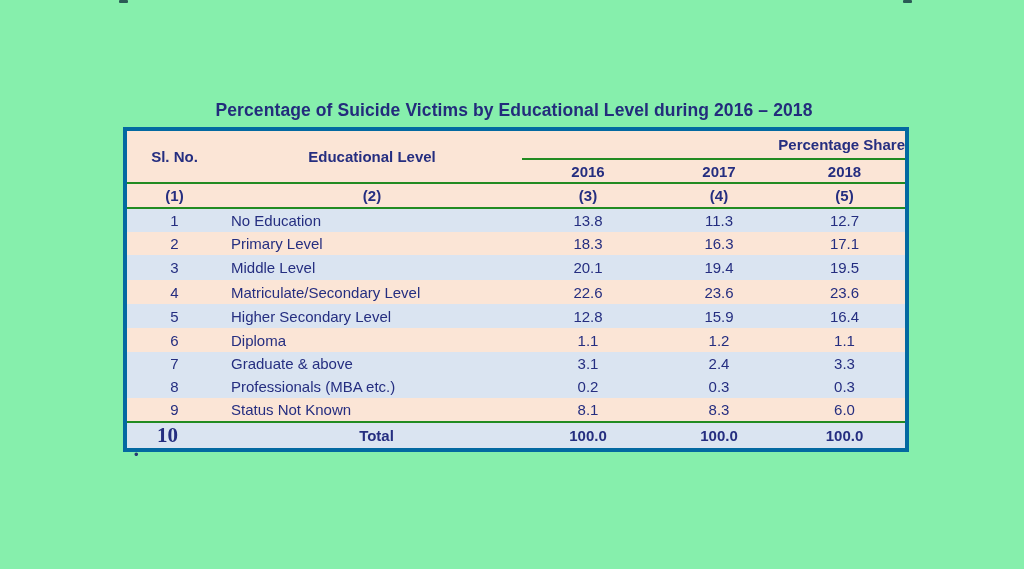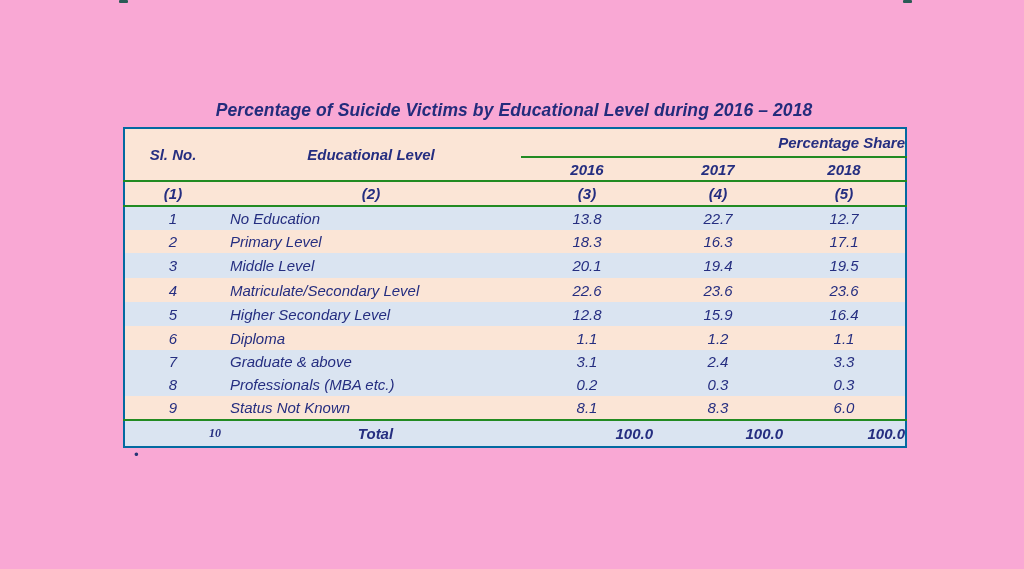--- a/index.html
+++ b/index.html
@@ -1,34 +1,34 @@
 <!DOCTYPE html>
 <html><head>
 <meta charset="utf-8">
 <style>
   html,body{margin:0;padding:0;background:#ffffff;}
   .canvas{
-    position:relative;width:1024px;height:569px;background:#f9a8d4;
-    overflow:hidden;font-family:"Liberation Sans",sans-serif;font-style:italic;
+    position:relative;width:1024px;height:569px;background:#86efac;
+    overflow:hidden;font-family:"Liberation Sans",sans-serif;
     -webkit-font-smoothing:antialiased;
   }
   .artifact{position:absolute;top:0;width:9px;height:3px;background:#2a5a55;border-radius:1px;}
   .artifact.left{left:119px;}
   .artifact.right{left:903px;}
 
   .doc-title{
     position:absolute;left:123px;top:100px;width:782px;
     text-align:center;font-size:17.5px;font-weight:bold;color:#232c7c;
     letter-spacing:0.1px;
   }
 
   table.doc-table{
     position:absolute;left:123px;top:127px;width:782px;
     border-collapse:collapse;table-layout:fixed;
-    border:2px solid #0369a1;
+    border:4px solid #0369a1;
     font-size:15px;color:#252e80;
   }
   .doc-table td,.doc-table th{padding:0;vertical-align:middle;overflow:hidden;white-space:nowrap;}
 
   
   .hdr{background:#fbe5d6;font-weight:bold;text-align:center;}
   th.h-slno,th.h-level{height:51px;}
   th.h-pshare{height:27px;border-bottom:2px solid #228b22;text-align:right;}
   tr.years-row th{height:22px;}
   tr.idx-row td{
@@ -41,23 +41,23 @@
   tr.data-row td.c-sl{text-align:center;}
   tr.data-row td.c-level{text-align:left;padding-left:9px;}
   tr.data-row td.c-num{text-align:center;}
   tr.band-blue td{background:#dae4f1;}
   tr.band-peach td{background:#fbe5d6;}
 
   tr.total-row td{
     height:25px;background:#dae4f1;font-weight:bold;
     border-top:2px solid #228b22;
   }
-  tr.total-row td.c-sl{text-align:right;font-family:"Liberation Serif",serif;font-size:12px;padding-left:30px;}
+  tr.total-row td.c-sl{text-align:left;font-family:"Liberation Serif",serif;font-size:21px;padding-left:30px;}
   tr.total-row td.c-level{text-align:center;padding-left:9px;}
-  tr.total-row td.c-num{text-align:right;}
+  tr.total-row td.c-num{text-align:center;}
 
   .footnote{
     position:absolute;left:134px;top:448px;display:flex;align-items:center;
     color:#263575;font-size:14.5px;
   }
   .footnote .bullet{font-size:13px;margin-right:22px;line-height:1;}
 </style>
 </head>
 <body>
 
@@ -93,21 +93,21 @@
         <td>(3)</td>
         <td>(4)</td>
         <td>(5)</td>
       </tr>
     </thead>
     <tbody>
       <tr class="data-row band-blue">
         <td class="c-sl">1</td>
         <td class="c-level">No Education</td>
         <td class="c-num">13.8</td>
-        <td class="c-num">22.7</td>
+        <td class="c-num">11.3</td>
         <td class="c-num">12.7</td>
       </tr>
       <tr class="data-row band-peach">
         <td class="c-sl">2</td>
         <td class="c-level">Primary Level</td>
         <td class="c-num">18.3</td>
         <td class="c-num">16.3</td>
         <td class="c-num">17.1</td>
       </tr>
       <tr class="data-row band-blue" style="height:25px">

